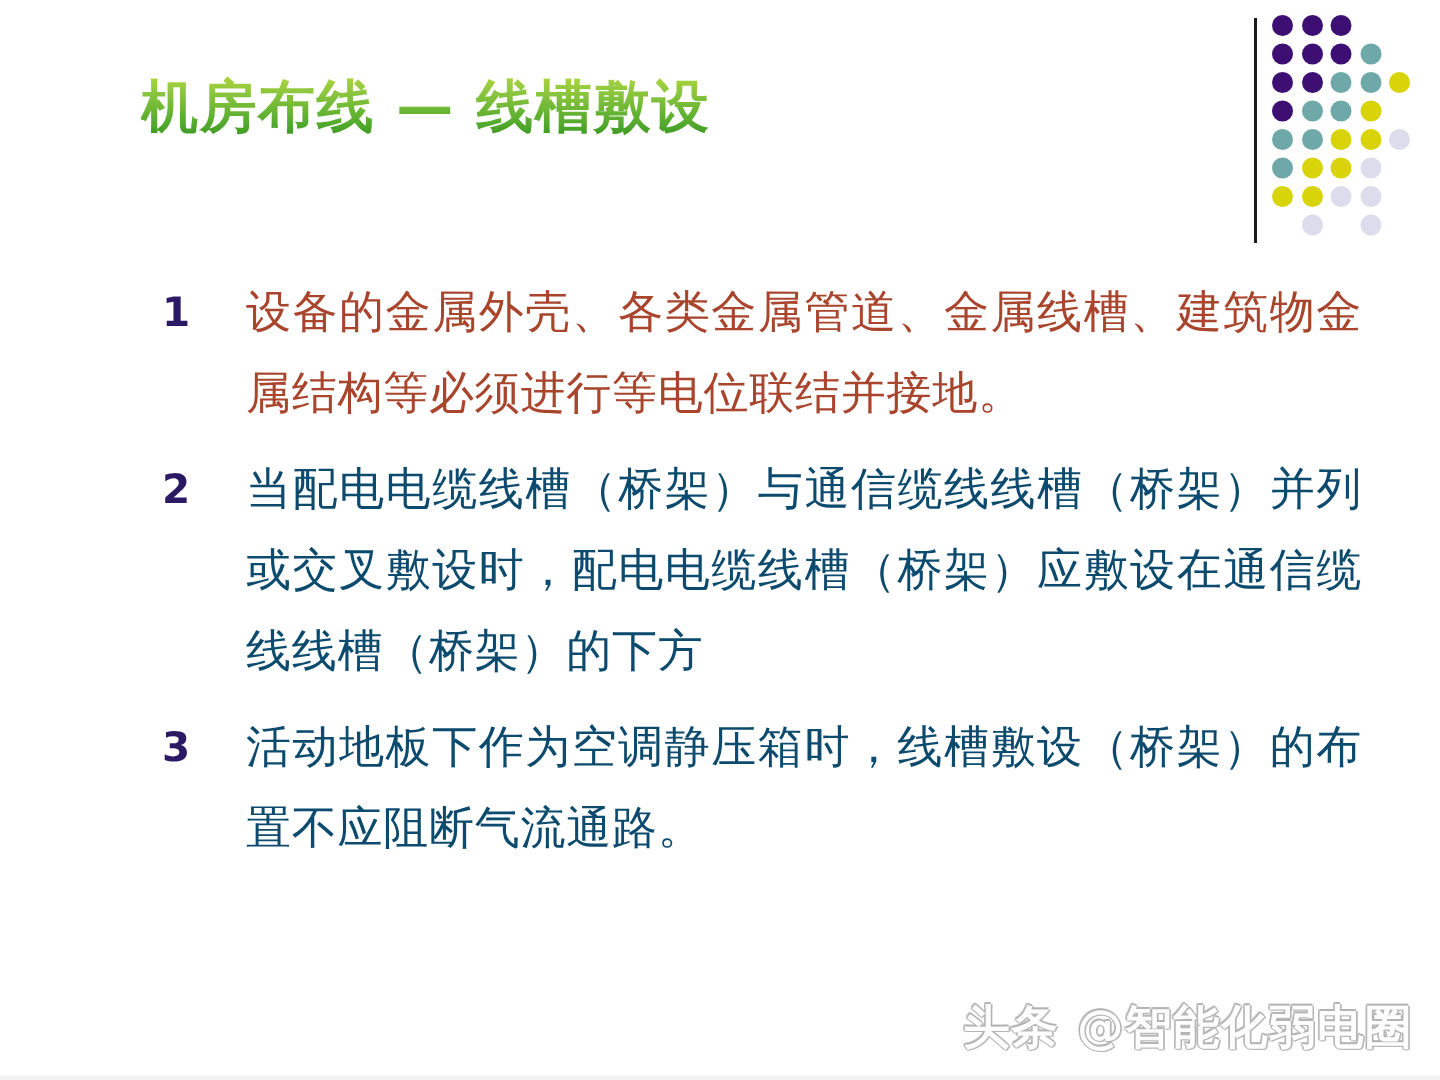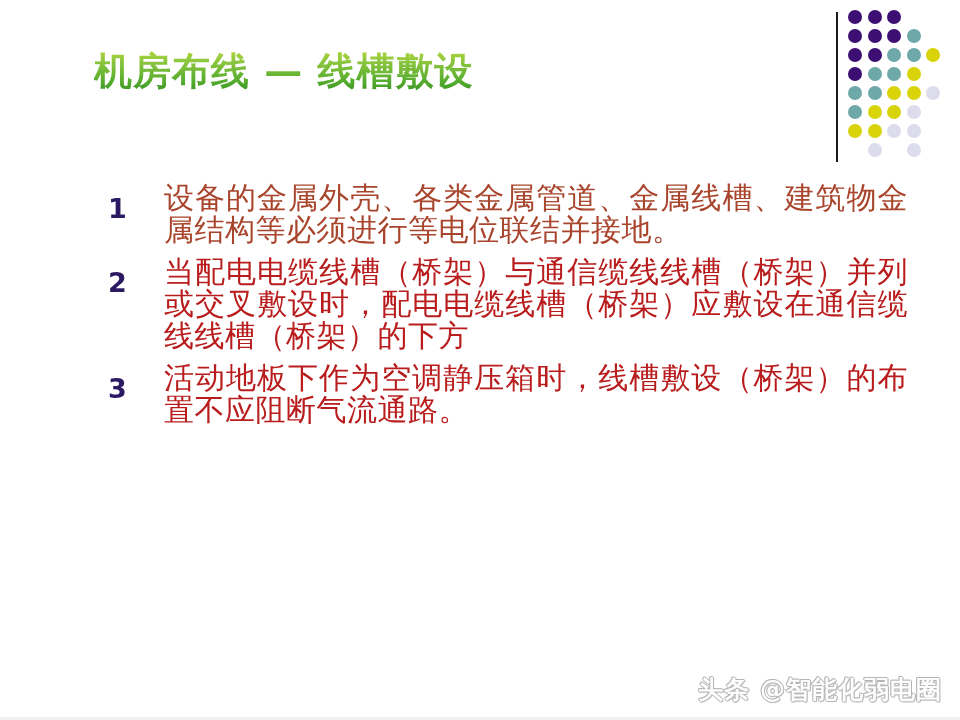--- a/index.html
+++ b/index.html
@@ -88,39 +88,39 @@
     width: 56px;
     font-size: 27px;
     font-weight: bold;
     line-height: 54px;
     text-align: left;
     font-family: "DejaVu Sans", "Liberation Sans", sans-serif;
   }
   .bullet-text {
     flex: 1 1 auto;
     font-size: 30px;
-    line-height: 32px;
+    line-height: 54px;
     font-family: "DejaVu Serif", "Liberation Serif", serif;
     font-weight: 500;
     text-align: justify;
     text-align-last: left;
     letter-spacing: 0.5px;
   }
 
   .tone-rust  .bullet-num  { color: #2b1a63; }
   .tone-rust  .bullet-text { color: #a8452c; }
   .tone-navy  .bullet-num  { color: #2b1a63; }
-  .tone-navy  .bullet-text { color: #b91c1c; }
+  .tone-navy  .bullet-text { color: #0c4a6e; }
 
   
   #watermark {
     position: absolute;
     right: 18px;
     bottom: 14px;
-    font-size: 25px;
+    font-size: 31px;
     font-weight: bold;
     color: #fdfdfd;
     text-shadow:
       1px 0 0 #b4b4b4, -1px 0 0 #b4b4b4,
       0 1px 0 #b4b4b4, 0 -1px 0 #b4b4b4,
       1px 1px 0 #c8c8c8, -1px -1px 0 #c8c8c8;
     letter-spacing: 1px;
     white-space: nowrap;
     font-family: "DejaVu Sans", "Liberation Sans", sans-serif;
   }

